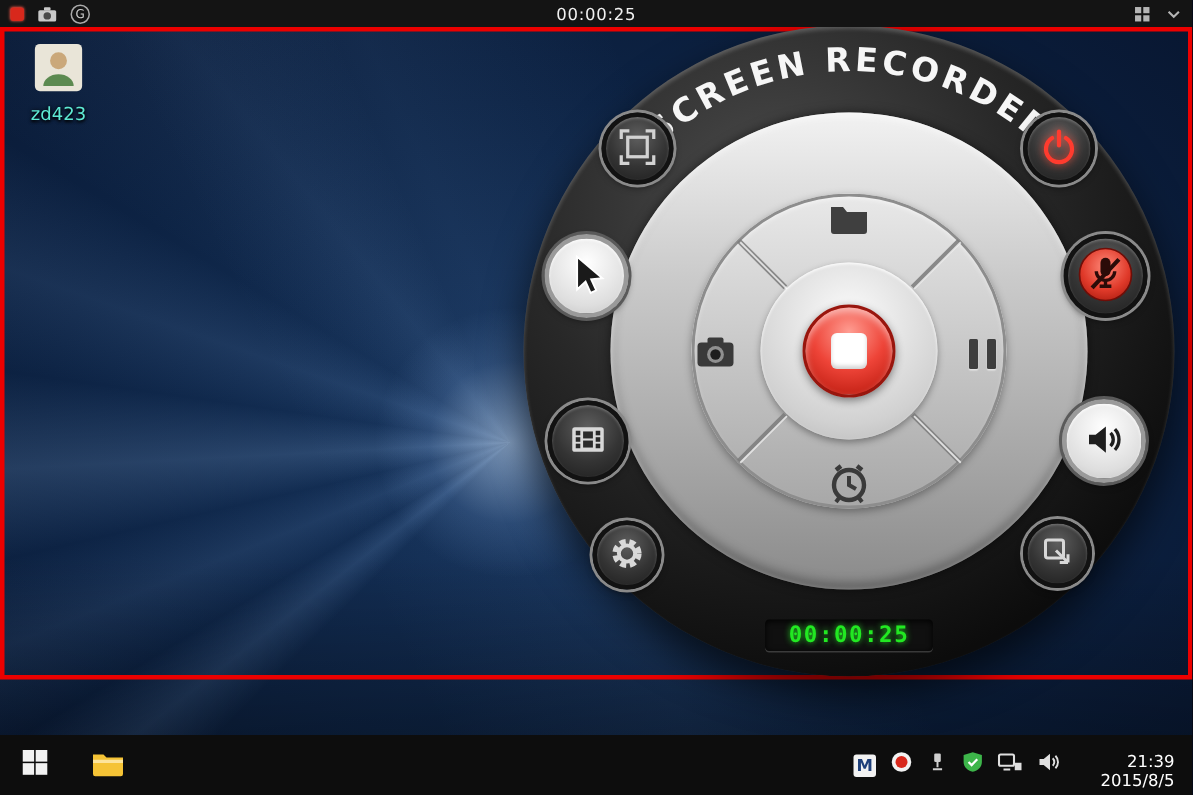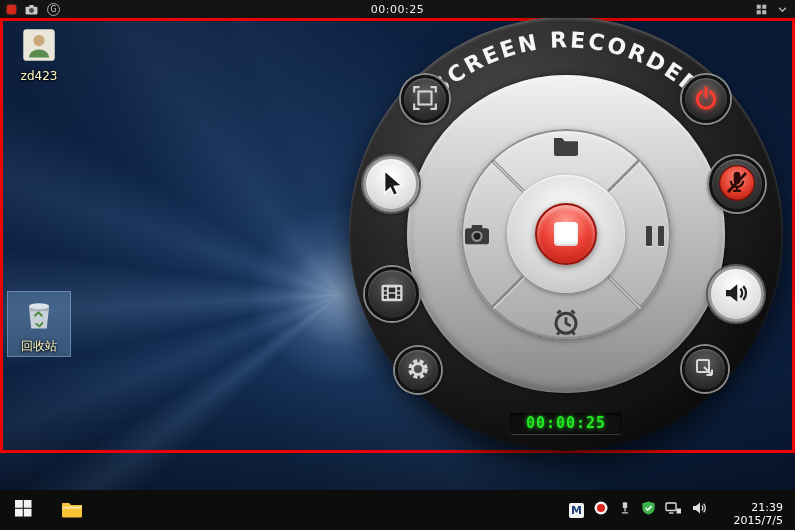--- a/index.html
+++ b/index.html
@@ -34,21 +34,21 @@
          text-align:center;color:#ccc;display:inline-block;}
 
   
   .region-border{position:absolute;left:0;top:18px;width:795px;height:435px;box-sizing:border-box;
                  border:3px solid #ec0000;z-index:5;pointer-events:none;}
 
   
   .desktop-icon{position:absolute;left:8px;width:62px;display:flex;flex-direction:column;align-items:center;
                 gap:3px;padding:3px 0;z-index:6;}
   .desktop-icon.selected{background:rgba(110,150,190,.42);outline:1px solid rgba(170,205,240,.55);}
-  .di-label{color:#fef9c3;font-size:12px;text-shadow:0 1px 2px #000, 0 0 3px #000;text-align:center;line-height:13px;}
+  .di-label{color:#5eead4;font-size:12px;text-shadow:0 1px 2px #000, 0 0 3px #000;text-align:center;line-height:13px;}
 
   
   .recorder{position:absolute;left:349px;top:17px;width:434px;height:434px;z-index:10;}
   .ring-black{position:absolute;inset:0;border-radius:50%;
     background:radial-gradient(circle at 38% 28%, #4d4d4d 0%, #282828 40%, #0c0c0c 78%);
     box-shadow:0 12px 28px rgba(0,0,0,.65), inset 0 2px 3px rgba(255,255,255,.22);}
   .disc-silver{position:absolute;inset:58px;border-radius:50%;
     background:linear-gradient(180deg,#f2f2f2 0%,#cacaca 35%,#9f9f9f 80%,#8a8a8a 100%);
     box-shadow:inset 0 2px 5px rgba(255,255,255,.85), inset 0 -4px 8px rgba(0,0,0,.35), 0 0 7px rgba(0,0,0,.55);}
   .donut{position:absolute;inset:112px;border-radius:50%;
@@ -158,31 +158,20 @@
           <rect x="2" y="2" width="28" height="28" rx="3" fill="#e9e5d8"></rect>
           <circle cx="16" cy="12" r="5" fill="#caa87a"></circle>
           <path d="M7 27 a9 7 0 0 1 18 0 Z" fill="#5c8a50"></path>
         </svg>
     </span>
     <div class="di-label">zd423</div>
   </div>
 
 
 
-  <div class="desktop-icon selected" style="top:292px">
-    <span>
-      <svg width="38" height="38" viewBox="0 0 34 34">
-          <path d="M8 10 L26 10 L24 30 L10 30 Z" fill="#c8d0d8"></path>
-          <path d="M8 10 L26 10 L25.6 14.5 L8.4 14.5 Z" fill="#aab4be"></path>
-          <ellipse cx="17" cy="10" rx="9" ry="2.6" fill="#dde4ea"></ellipse>
-          <path d="M13 19 l3.5 -3.5 l3.5 3.5 M20.5 24.5 l-3 3.5 l-3.5 -2.5" stroke="#4a8a3a" stroke-width="1.7" fill="none"></path>
-        </svg>
-    </span>
-    <div class="di-label">回收站</div>
-  </div>
 
   <div class="recorder">
     <div class="ring-black"></div>
     <div class="disc-silver"></div>
     <div class="donut"></div>
     <div class="center-disc"></div>
 
     <svg class="lines-svg" viewBox="0 0 434 434">
       <g stroke="#7c7c7c" stroke-width="3.5" opacity=".85">
         <line x1="259.4" y1="174.6" x2="290.5" y2="143.5"></line>
@@ -381,16 +370,16 @@
       <span>
         <svg width="16" height="16" viewBox="0 0 16 16">
             <path d="M2 6 v4 h2.8 L9 13.5 v-11 L4.8 6 Z" fill="#dfdfdf"></path>
             <path d="M10.8 5.5 a3.5 3.5 0 0 1 0 5 M12.6 3.8 a6 6 0 0 1 0 8.4" stroke="#dfdfdf" fill="none" stroke-width="1.3"></path>
           </svg>
       </span>
     </div>
 
     <div class="clock">
       <div>21:39</div>
-      <div>2015/7/5</div>
+      <div>2015/8/5</div>
     </div>
   </div>
 </div>
 
 </body></html>

